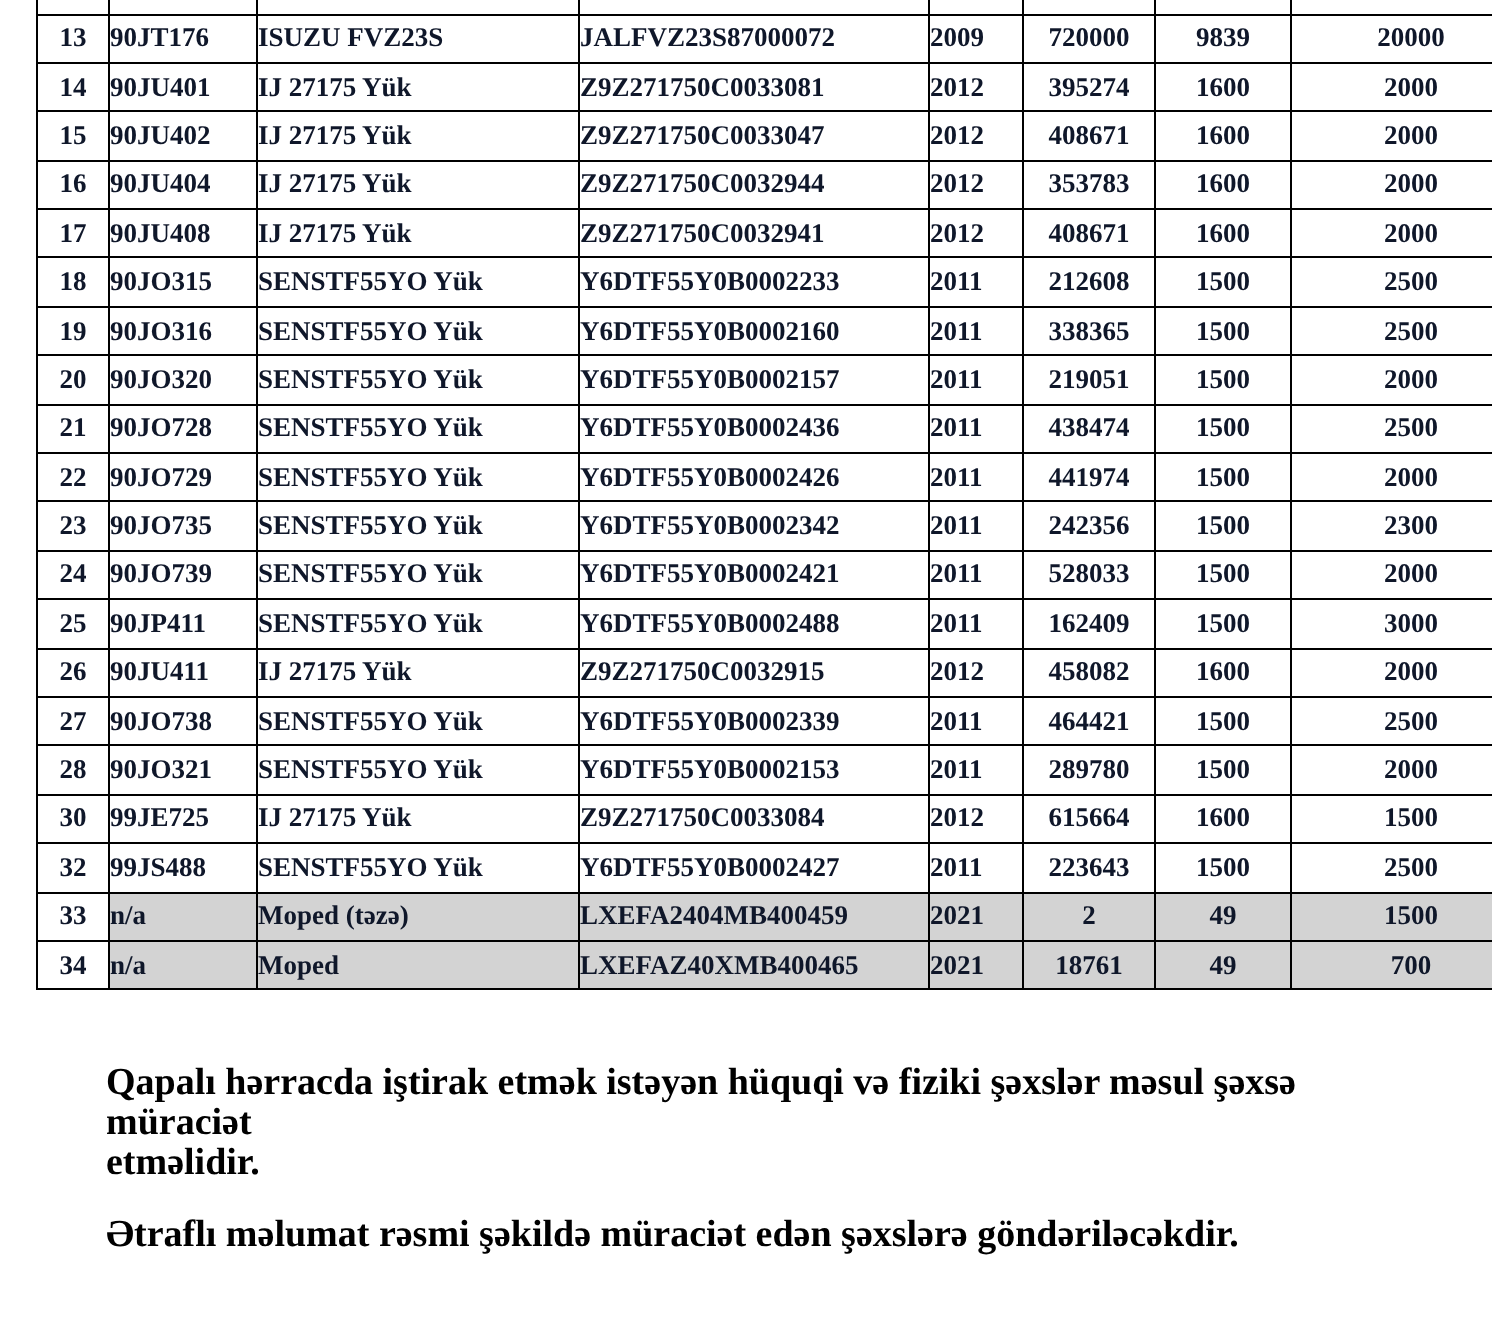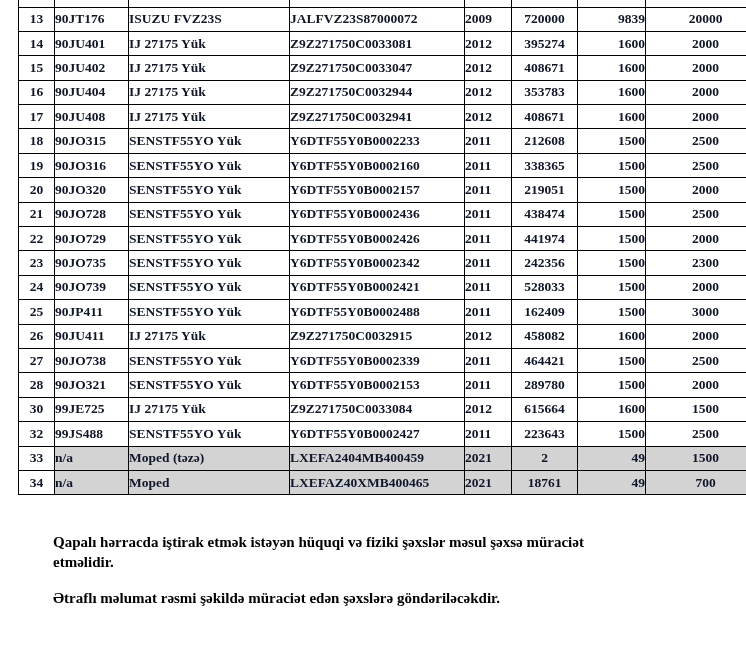--- a/index.html
+++ b/index.html
@@ -36,28 +36,28 @@
   
   tr.stub-row { height: 7px; }
   tr.stub-row td { border-top: none; }
   tr.data-row { height: 24.4px; }
   .col-0 { width: 36px;  text-align: center; }
   .col-1 { width: 74px;  text-align: left; padding-left: 5px; }
   .col-2 { width: 161px; text-align: left; padding-left: 5px; }
   .col-3 { width: 175px; text-align: left; padding-left: 5px; }
   .col-4 { width: 47px;  text-align: left; }
   .col-5 { width: 66px;  text-align: center; }
-  .col-6 { width: 68px;  text-align: right; }
+  .col-6 { width: 68px;  text-align: center; }
   .col-7 { width: 120px; text-align: center; }
   tr.shaded td { background: var(--shaded-bg, #d3d3d3); }
   tr.shaded td.unshaded { background: #ffffff; }
   .notes {
     margin: 37px 56px 0 53px;
     font-weight: bold;
-    font-size: 15px;
+    font-size: 19px;
     line-height: 20px;
   }
   .note-paragraph { margin-bottom: 16px; }
   .note-line { display: block; }
 </style>
 </head>
 <body>
 
 <div class="page">
 

